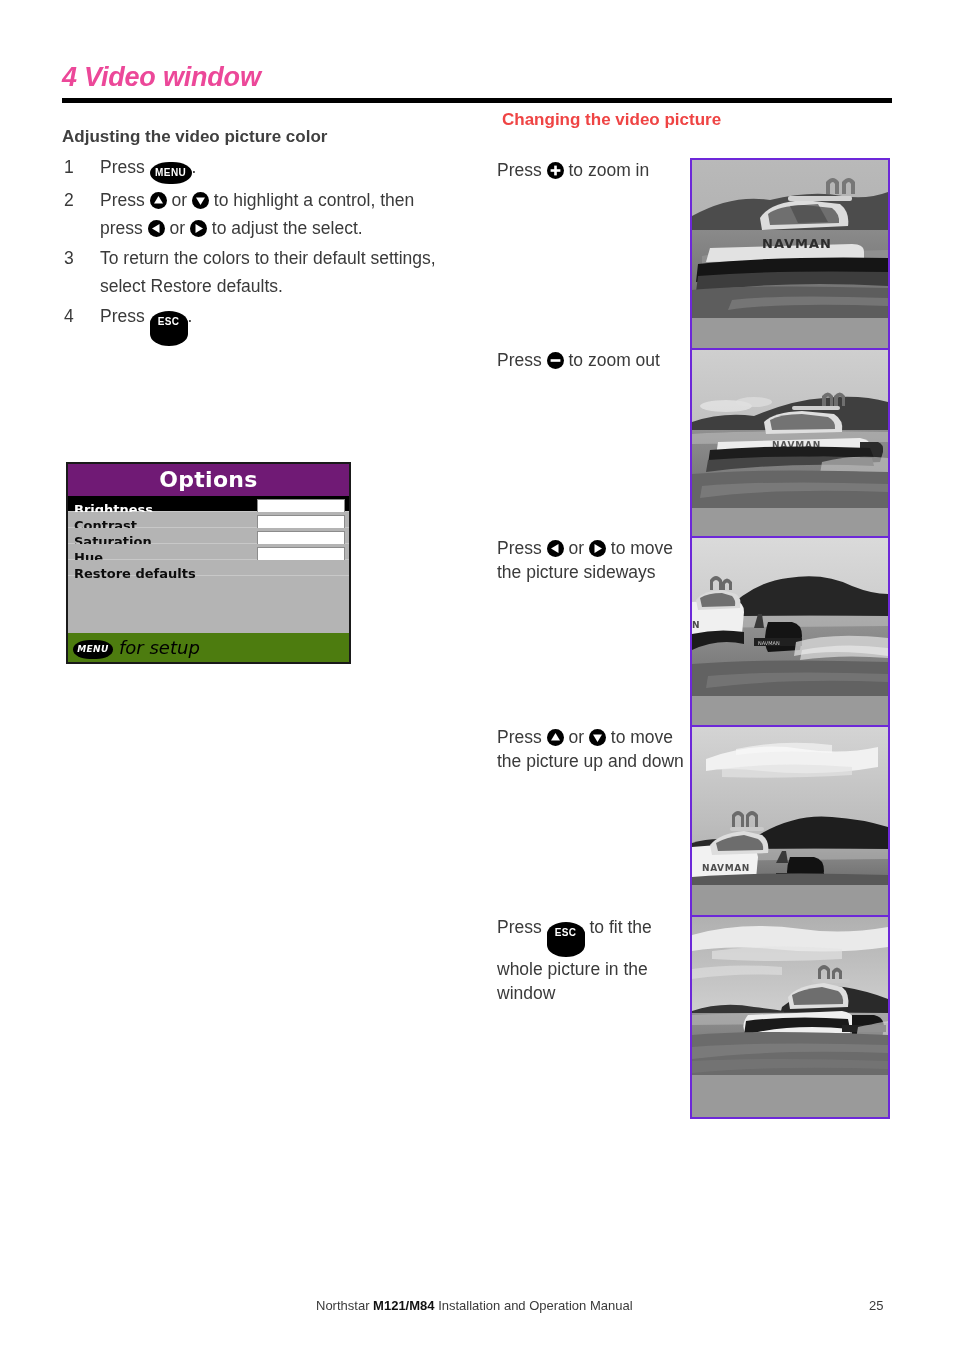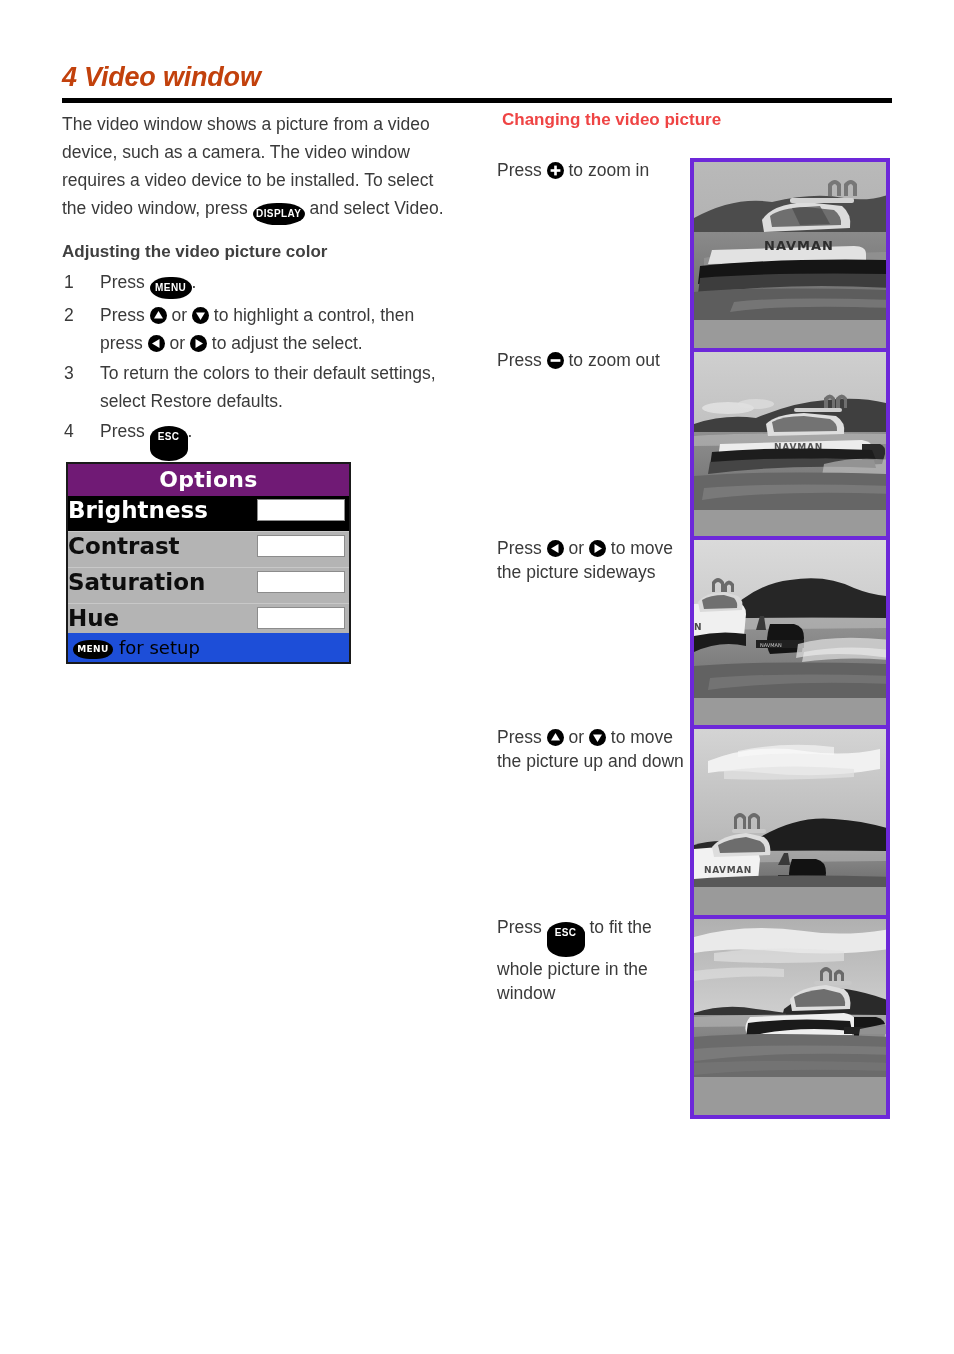--- a/index.html
+++ b/index.html
@@ -24,21 +24,21 @@
   }
 
   
   .chapter-title {
     position: absolute;
     left: 62px;
     top: 62px;
     font-size: 27px;
     font-weight: bold;
     font-style: italic;
-    color: #c2410c;
+    color: #ec4899;
     letter-spacing: -0.2px;
   }
   .title-rule {
     position: absolute;
     left: 62px;
     top: 98px;
     width: 830px;
     height: 5px;
     background: #000000;
   }
@@ -160,26 +160,27 @@
     background: #701a75;
     color: #ffffff;
     font-size: 22px;
     font-weight: bold;
     text-align: center;
     line-height: 32px;
     letter-spacing: 0.3px;
   }
   .opt-row {
     position: relative;
-    height: 36px;
+    height: 16px;
     background: #b4b4b4;
     color: #0d0d0d;
-    font-size: 23px;
+    font-size: 13px;
     font-weight: bold;
     line-height: 28px;
+    padding-left: 6px;
     box-sizing: border-box;
     border-bottom: 1px solid #c8c8c8;
   }
   .opt-row.selected {
     background: #000000;
     color: #ffffff;
   }
   .opt-slider {
     position: absolute;
     right: 4px;
@@ -193,26 +194,27 @@
   .opt-slider-fill {
     height: 100%;
     background: #000000;
   }
   .opt-footer {
     position: absolute;
     left: 0;
     bottom: 0;
     width: 100%;
     height: 29px;
-    background: #1d4ed8;
+    background: #4d7c0f;
     color: #000000;
     font-size: 18px;
     line-height: 29px;
     padding-left: 5px;
     box-sizing: border-box;
+    font-style: italic;
   }
   .opt-footer .key-menu {
     width: 40px;
     font-size: 9px;
     padding: 5px 0;
     vertical-align: 2px;
   }
   .opt-footer-label {
     margin-left: 6px;
     font-weight: normal;
@@ -232,21 +234,21 @@
     font-size: 17.5px;
     line-height: 24px;
     color: #3a3a3a;
   }
   .photo {
     position: absolute;
     left: 195px;
     top: 0;
     width: 200px;
     height: 204px;
-    border: 4px solid #6d28d9;
+    border: 2px solid #6d28d9;
     box-sizing: border-box;
     overflow: hidden;
     background: #9a9a9a;
     text-decoration: underline;
   }
   .photo svg { display: block; }
 
   
   .page-footer {
     position: absolute;
@@ -274,25 +276,20 @@
 </head>
 <body>
 
 <div class="page">
 
   <div class="chapter-title">4 Video window</div>
   <div class="title-rule"></div>
 
   <div class="col-left">
 
-    <div class="intro">
-      <span>The video window shows a picture from a video device, such as a camera. The video window requires a video device to be installed. To select the video window, press</span>
-      <span class="key key-display">DISPLAY</span>
-      <span>and select Video.</span>
-    </div>
 
     <div class="sub-head">Adjusting the video picture color</div>
 
     <ol class="steps">
 
       <li class="step">
         <span class="step-num">1</span>
         <span>Press</span>
         <span class="key key-menu">MENU</span><span>.</span>
       </li>
@@ -624,14 +621,22 @@
           <path d="M166 110 Q196 104 196 104 L196 122 Q180 116 164 122 Z" fill="#dcdcdc" opacity="0.6"></path>
           <path d="M0 118 Q70 112 196 118 L196 158 L0 158 Z" fill="#6b6b6b"></path>
           <path d="M0 130 Q80 124 196 128 L196 136 Q80 132 0 142 Z" fill="#909090" opacity="0.4"></path>
           <path d="M0 144 Q80 140 196 144 L196 152 Q80 148 0 156 Z" fill="#848484" opacity="0.35"></path>
         </svg>
       </div>
     </div>
 
   </div>
 
+  <div class="page-footer">
+    <div class="footer-text">
+      <span>Northstar</span>
+      <b>M121/M84</b>
+      <span>Installation and Operation Manual</span>
+    </div>
+    <div class="footer-page">25</div>
+  </div>
 
 </div>
 
 </body></html>

